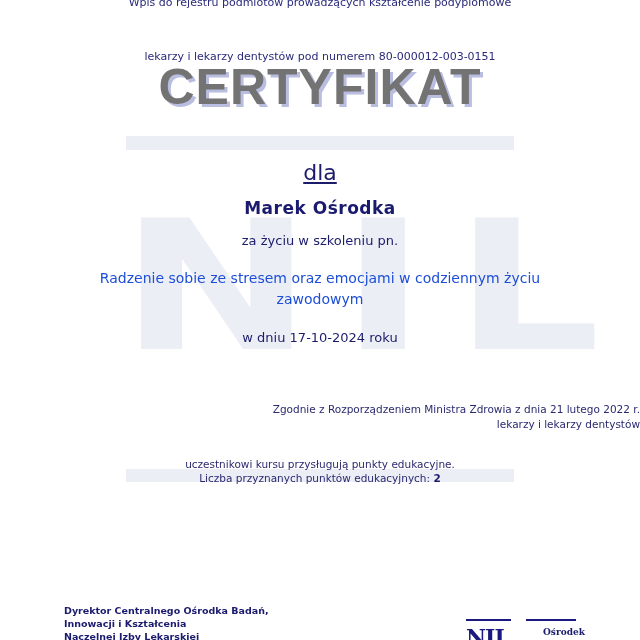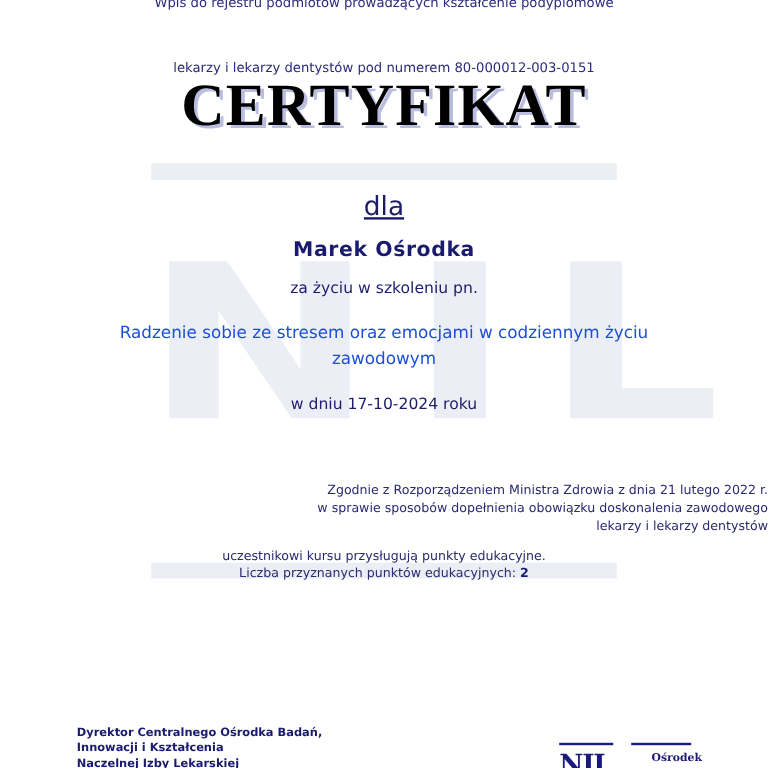--- a/index.html
+++ b/index.html
@@ -14,24 +14,24 @@
   .header-line { font-size:11px; color:#2a2a7a; line-height:17px; }
   .watermark {
     position:absolute; top:198px; left:120px; width:400px;
     font-family:"DejaVu Sans", sans-serif; font-weight:bold;
     font-size:230px; line-height:230px; color:#eceef5;
     text-align:center; letter-spacing:28px; z-index:0;
     transform:scaleY(0.78); transform-origin:top center;
   }
   .bar { position:absolute; left:126px; width:388px; background:#eceef5; z-index:0; }
   .title {
-    top:58px; font-weight:bold; font-size:50px; color:#000000;
+    top:58px; font-weight:bold; font-size:50px; color:#737373;
     letter-spacing:1px;
     text-shadow:3px 3px 0 #b9bde0;
-    font-family:Liberation Serif, serif;
+    font-family:Liberation Sans, sans-serif;
   }
   .content { z-index:1; }
   .dla { top:160px; font-size:22px; color:#1c1c6b;text-decoration:underline; }
   .name { top:198px; font-size:17px; font-weight:bold; color:#1a1a6e; letter-spacing:0.5px; }
   .za { top:233px; font-size:13px; color:#1c1c6b; }
   .course { top:268px; font-size:14px; font-weight:normal; color:#1d4ed8; line-height:21px; left:70px; width:500px; }
   .date { top:330px; font-size:13px; color:#1c1c6b; }
   .legal { top:402px; font-size:10.5px; color:#2a2a70; line-height:15px;text-align:right; }
   .points { top:457px; font-size:10.5px; color:#2a2a70; line-height:14px; }
   .points b { color:#1a1a6e; }
@@ -53,21 +53,20 @@
 <div class="abs center title content">CERTYFIKAT</div>
 
 <div class="abs center dla content">dla</div>
 <div class="abs center name content">Marek Ośrodka</div>
 <div class="abs center za content">za życiu w szkoleniu pn.</div>
 <div class="abs course content" style="text-align:center;">Radzenie sobie ze stresem oraz emocjami w codziennym życiu zawodowym</div>
 <div class="abs center date content">w dniu 17-10-2024 roku</div>
 
 <div class="abs center legal content">
   <div>Zgodnie z Rozporządzeniem Ministra Zdrowia z dnia 21 lutego 2022 r.</div>
-  <div>w sprawie sposobów dopełnienia obowiązku doskonalenia zawodowego</div>
   <div>lekarzy i lekarzy dentystów</div>
 </div>
 
 <div class="abs center points content">
   <div>uczestnikowi kursu przysługują punkty edukacyjne.</div>
   <div>
     <span>Liczba przyznanych punktów edukacyjnych:</span>
     <b>2</b>
   </div>
 </div>

